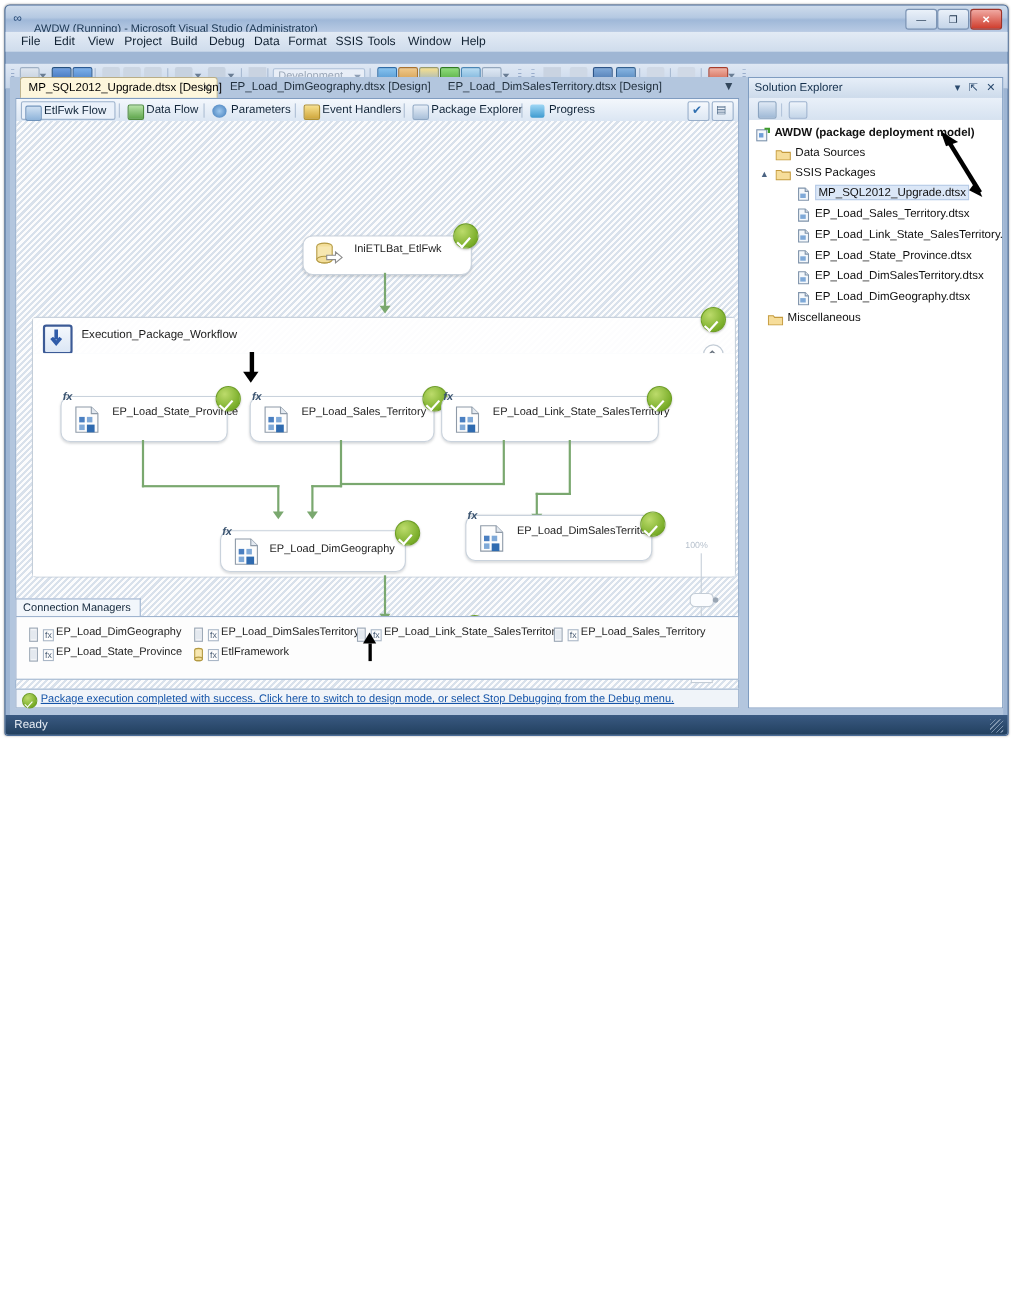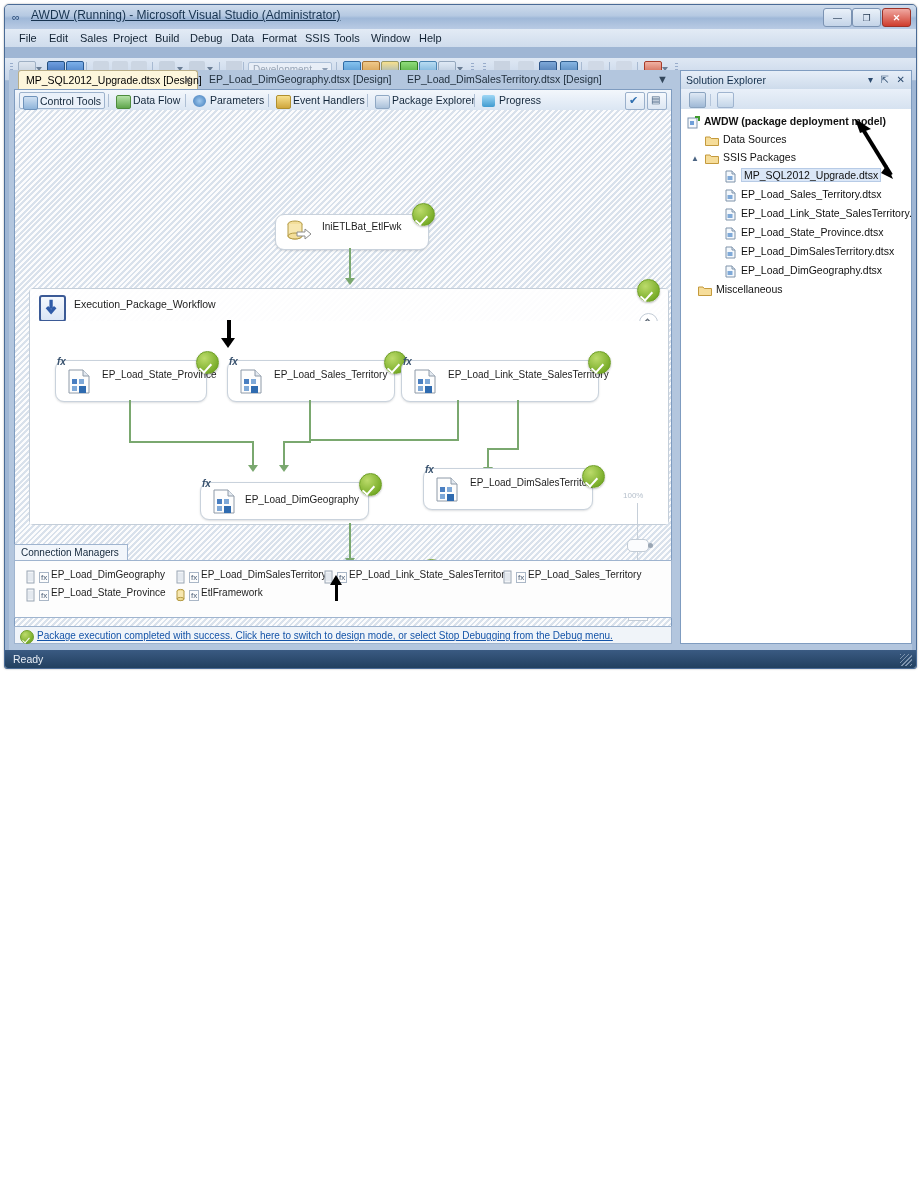--- a/index.html
+++ b/index.html
@@ -6,21 +6,21 @@
   body{font-family:"Liberation Sans", sans-serif;font-size:11px;color:#000;}
   #page{position:relative;width:919px;height:1187px;background:#fff;overflow:hidden;}
 
   
   #vswin{position:absolute;left:4px;top:4px;width:911px;height:663px;
          border:1px solid #4a6b96;border-radius:5px 5px 3px 3px;
          background:#9fb6d4;box-shadow:0 0 2px rgba(0,0,0,.35);}
   #titlebar{position:absolute;left:0;top:0;right:0;height:24px;
             background:linear-gradient(180deg,#cfdcec 0%,#b5c9e2 45%,#9fb8d8 55%,#b9cbe4 100%);
             border-radius:4px 4px 0 0;border-bottom:1px solid #7c97bb;}
-  #titletext{position:absolute;left:26px;top:3px;font-size:12px;color:#17334f;white-space:nowrap;text-decoration:underline;}
+  #titletext{position:absolute;left:26px;top:16px;font-size:10px;color:#17334f;white-space:nowrap;text-decoration:underline;}
   #titleicon{position:absolute;left:7px;top:7px;width:14px;height:10px;color:#2a4d7a;font-size:11px;line-height:10px;}
   .wbtn{position:absolute;top:3px;width:27px;height:17px;border:1px solid #7b93b3;border-radius:3px;
         background:linear-gradient(180deg,#eaf1f9,#c4d4e8);}
   .wbtn i{position:absolute;left:50%;top:50%;transform:translate(-50%,-50%);font-style:normal;font-size:9px;color:#20364f;}
   #btn-min{right:64px;} #btn-max{right:35px;}
   #btn-close{right:5px;width:27px;background:linear-gradient(180deg,#f0a9a2,#cf3c2c);border-color:#9c3228;}
   #btn-close i{color:#fff;font-weight:bold;}
 
   
   #menubar{position:absolute;left:0;top:24px;right:0;height:18px;
@@ -160,21 +160,21 @@
           <i>❐</i>
         </div>
       <div class="wbtn" id="btn-close">
           <i>✕</i>
         </div>
     </div>
 
     <div id="menubar">
       <div class="menu-item" style="left:10px">File</div>
       <div class="menu-item" style="left:40px">Edit</div>
-      <div class="menu-item" style="left:71px">Sales</div>
+      <div class="menu-item" style="left:71px">View</div>
       <div class="menu-item" style="left:104px">Project</div>
       <div class="menu-item" style="left:146px">Build</div>
       <div class="menu-item" style="left:181px">Debug</div>
       <div class="menu-item" style="left:222px">Data</div>
       <div class="menu-item" style="left:253px">Format</div>
       <div class="menu-item" style="left:296px">SSIS</div>
       <div class="menu-item" style="left:325px">Tools</div>
       <div class="menu-item" style="left:362px">Window</div>
       <div class="menu-item" style="left:410px">Help</div>
     </div>
@@ -241,21 +241,21 @@
             <span>EP_Load_DimSalesTerritory.dtsx [Design]</span>
           </div>
           <div id="tabmore">▼</div>
         </div>
 
         <div id="designerpane">
 
           <div id="viewtabs">
             <div class="vtab sel" style="left:4px;width:86px;">
               <span class="vicon" style="background:linear-gradient(180deg,#cfe0f2,#8fb4da);border:1px solid #6f93bb;border-radius:2px;"></span>
-              <span>Control Tools</span>
+              <span>EtlFwk Flow</span>
             </div>
             <div class="vtabsep" style="left:93px"></div>
             <div class="vtab" style="left:98px;width:70px;">
               <span class="vicon" style="background:linear-gradient(180deg,#b6e2a8,#5fa64c);border:1px solid #4d8b3c;border-radius:2px;"></span>
               <span>Data Flow</span>
             </div>
             <div class="vtabsep" style="left:170px"></div>
             <div class="vtab" style="left:175px;width:76px;">
               <span class="vicon" style="background:radial-gradient(circle,#9ec8ee,#3e79b8);border-radius:50%;"></span>
               <span>Parameters</span>

